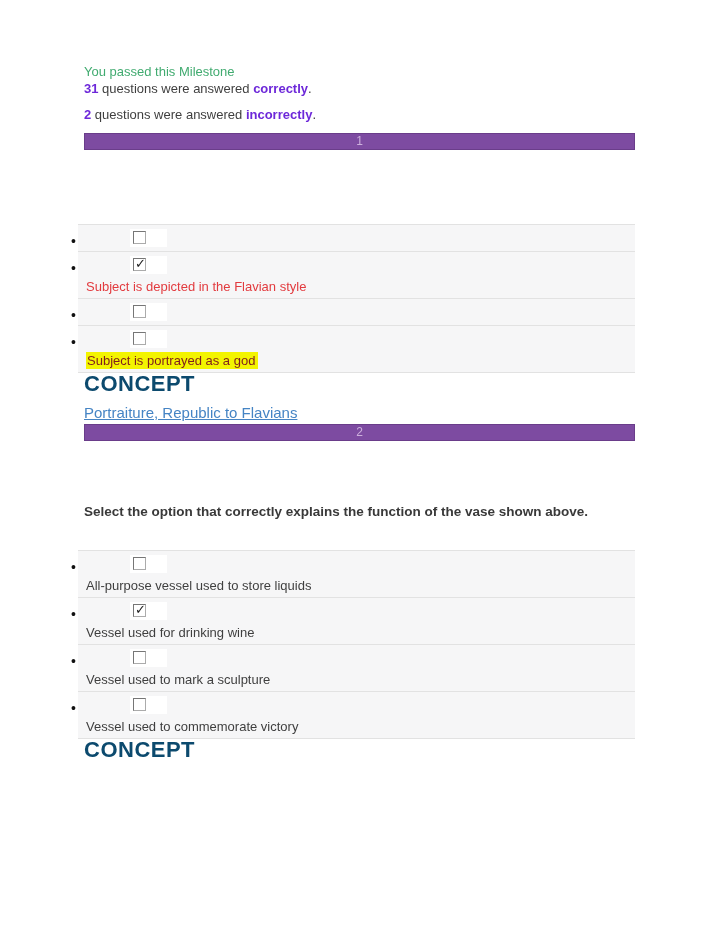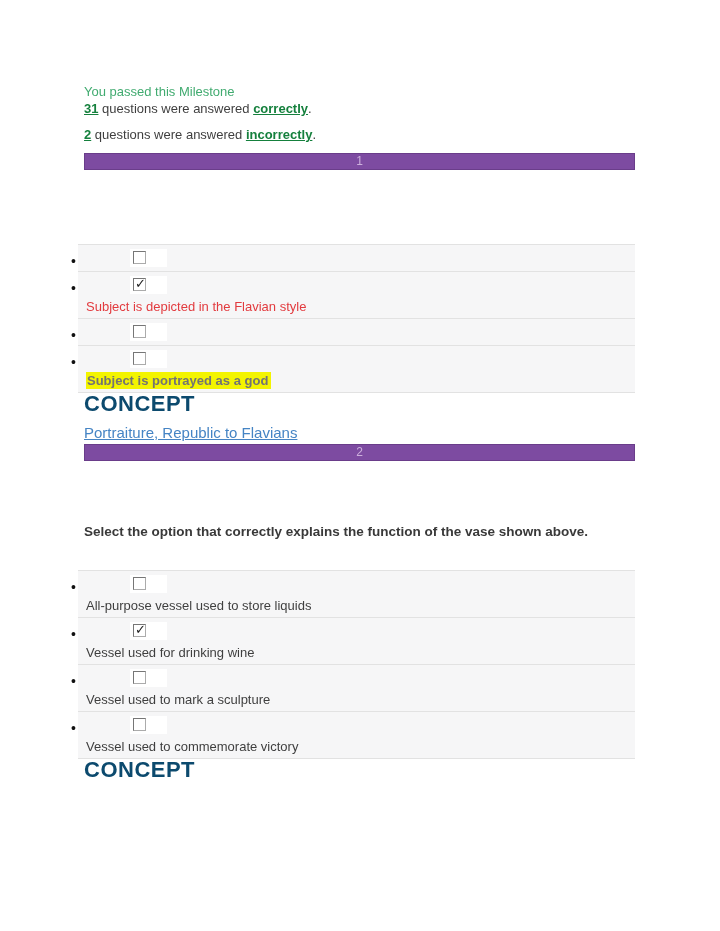--- a/index.html
+++ b/index.html
@@ -5,26 +5,26 @@
   * { box-sizing: border-box; }
   html, body { margin: 0; padding: 0; }
   body {
     width: 720px;
     height: 931px;
     background: #ffffff;
     font-family: "Liberation Sans", "DejaVu Sans", sans-serif;
     color: #3f3f3f;
     overflow: hidden;
   }
-  .content { padding: 84px 85px 0 84px; width: 720px; }
+  .content { padding: 64px 85px 0 84px; width: 720px; }
 
   
   .pass-text { color: #41ab70; font-size: 13px; line-height: 16px; margin: 0; }
   .count-line { font-size: 13px; line-height: 15px; margin: 1px 0 11px 0; color: #3f3f3f; }
-  .count-line b { color: #15803d; text-decoration: underline; }
+  .count-line b { color: #6d28d9; }
 
   
   .qbar {
     height: 17px;
     background: #7d4ba1;
     border: 1px solid #6a3d8a;
     color: #cdb0dd;
     text-align: center;
     font-size: 12px;
     line-height: 15px;
@@ -82,23 +82,23 @@
     left: 1px;
     font-size: 13px;
     font-weight: bold;
     color: #1d1d1d;
     line-height: 16px;
   }
   .option-label { margin: 4px 0 0 0; font-size: 13px; line-height: 16px; }
   .label-text { color: #3f3f3f; }
   .label-text.state-incorrect { color: #e23b3f; }
   .label-text.state-correct {
-    color: #737373;
+    color: #7f1d1d;
     background: #f3f400;
-    font-weight: bold;
+    font-weight: normal;
     padding: 1px 3px 1px 1px;
   }
 
   .concept {
     font-size: 22px;
     font-weight: bold;
     color: #0c4a6e;
     letter-spacing: 0.5px;
     margin: -1px 0 0 0;
     line-height: 23px;

